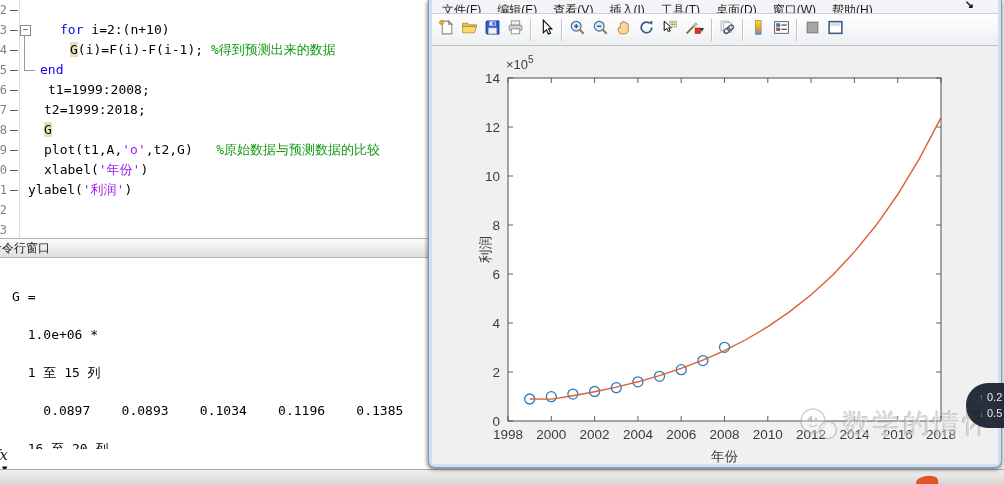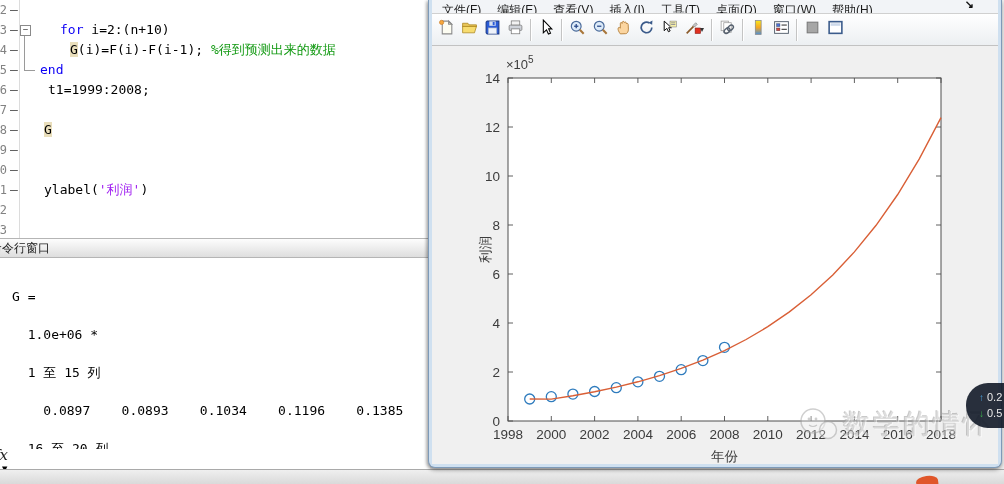--- a/index.html
+++ b/index.html
@@ -105,38 +105,41 @@
         <span class="ed-code" style="left: 40px;"><span class="seg-k">end</span></span>
       </div>
       <div class="ed-row" style="top: 80px;">
         <span class="ed-num">16</span>
         <span class="ed-dash">–</span>
         <span class="ed-code" style="left: 48px;"><span class="seg-c">t1=1999:2008;</span></span>
       </div>
       <div class="ed-row" style="top: 100px;">
         <span class="ed-num">17</span>
         <span class="ed-dash">–</span>
+        <span class="ed-code" style="left: 44px;"><span class="seg-c">t2=1999:2018;</span></span>
       </div>
       <div class="ed-row" style="top: 120px;">
         <span class="ed-num">18</span>
         <span class="ed-dash">–</span>
         <span class="ed-code" style="left: 44px;"><span class="seg-h">G</span></span>
       </div>
       <div class="ed-row" style="top: 140px;">
         <span class="ed-num">19</span>
         <span class="ed-dash">–</span>
+        <span class="ed-code" style="left: 44px;"><span class="seg-c">plot(t1,A,</span><span class="seg-s">'o'</span><span class="seg-c">,t2,G)   </span><span class="seg-m">%原始数据与预测数据的比较</span></span>
       </div>
       <div class="ed-row" style="top: 160px;">
         <span class="ed-num">20</span>
         <span class="ed-dash">–</span>
+        <span class="ed-code" style="left: 44px;"><span class="seg-c">xlabel(</span><span class="seg-s">'年份'</span><span class="seg-c">)</span></span>
       </div>
       <div class="ed-row" style="top: 180px;">
         <span class="ed-num">21</span>
         <span class="ed-dash">–</span>
-        <span class="ed-code" style="left: 44px;"><span class="seg-c">ylabel(</span><span class="seg-s">'利润'</span><span class="seg-c">)</span></span>
+        <span class="ed-code" style="left: 28px;"><span class="seg-c">ylabel(</span><span class="seg-s">'利润'</span><span class="seg-c">)</span></span>
       </div>
       <div class="ed-row" style="top: 200px;">
         <span class="ed-num">22</span>
         <span class="ed-code" style="left: 44px;"></span>
       </div>
       <div class="ed-row" style="top: 220px;">
         <span class="ed-num">23</span>
         <span class="ed-code" style="left: 44px;"></span>
       </div>
       <div id="fold-box" style="top: 25px;">−</div>

